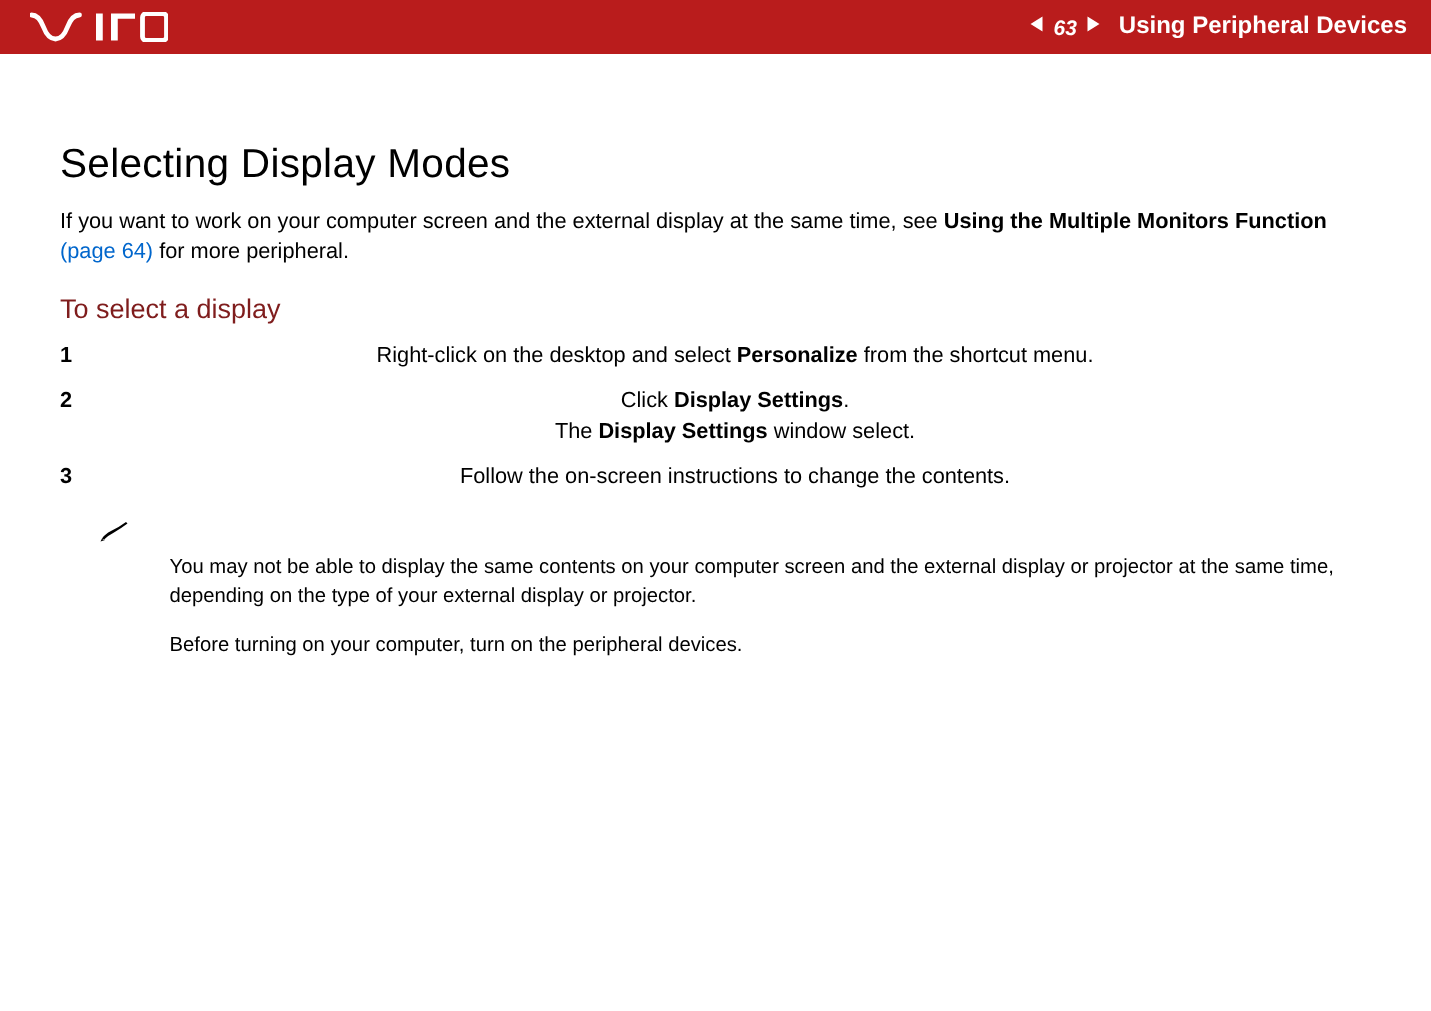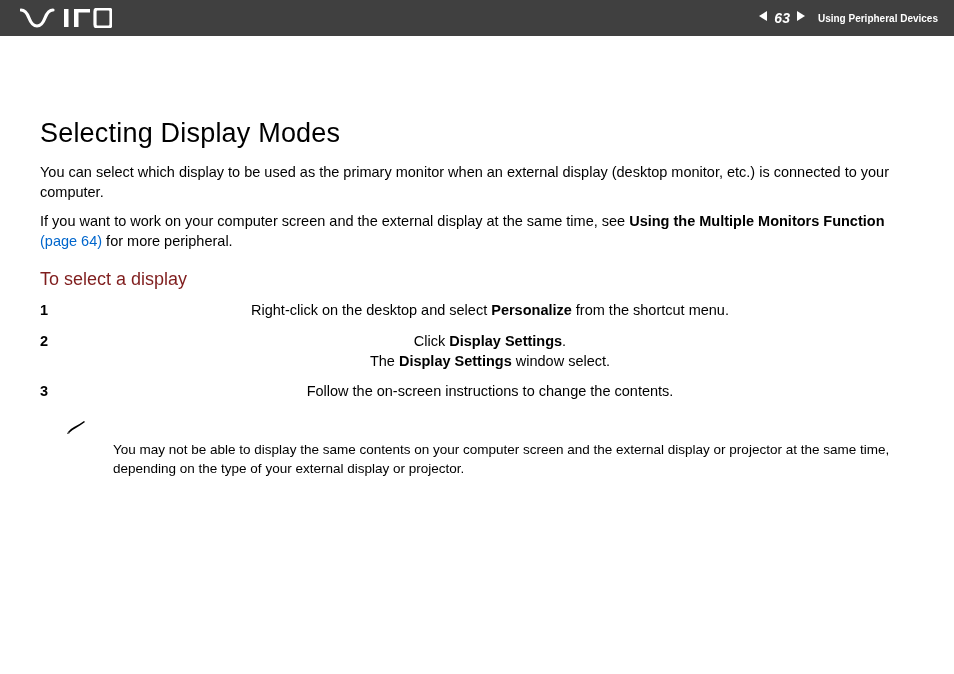--- a/index.html
+++ b/index.html
@@ -5,21 +5,21 @@
   * { margin: 0; padding: 0; box-sizing: border-box; }
   body {
     width: 954px;
     height: 674px;
     font-family: Arial, Helvetica, sans-serif;
     background: #fff;
     position: relative;
     overflow: hidden;
   }
   .header-bar {
-    background: #404040;
+    background: #b91c1c;
     color: #fff;
     height: 36px;
     display: flex;
     align-items: center;
     justify-content: space-between;
     padding: 0 16px 0 20px;
   }
   .logo {
     display: flex;
     align-items: center;
@@ -39,25 +39,25 @@
   }
   .page-number {
     font-style: italic;
     font-weight: bold;
     font-size: 14px;
     color: #fff;
     padding: 0 2px;
   }
   .section-label {
     font-weight: bold;
-    font-size: 10px;
+    font-size: 16px;
     color: #fff;
   }
   .content {
-    padding: 82px 40px 0 40px;
+    padding: 58px 40px 0 40px;
   }
   h1 {
     font-size: 27px;
     font-weight: normal;
     color: #000;
     margin-bottom: 14px;
     letter-spacing: 0.2px;
   }
   .para {
     font-size: 14.5px;
@@ -133,21 +133,20 @@
           </svg>
       </span>
     </div>
     <span class="section-label">Using Peripheral Devices</span>
   </div>
 </div>
 
 <div class="content">
   <h1>Selecting Display Modes</h1>
 
-  <p class="para">You can select which display to be used as the primary monitor when an external display (desktop monitor, etc.) is connected to your computer.</p>
 
   <p class="para">
     <span>If you want to work on your computer screen and the external display at the same time, see </span><span class="bold">Using the Multiple Monitors Function</span><span class="link"> (page 64)</span><span> for more peripheral.</span>
   </p>
 
   <h2>To select a display</h2>
 
   <ol class="step-list">
     <li class="step-item">
       <span class="step-num">1</span>
@@ -168,14 +167,15 @@
     </li>
   </ol>
 
   <div class="note-block">
     <div class="note-icon">
       <svg width="22" height="16" viewBox="0 0 22 16">
         <path d="M 2 13 Q 4 10 8 8 Q 14 5 18 2 L 19 3 Q 15 6 10 9 Q 6 11 3 14 Z M 2 13 L 1 15 L 4 14" fill="#000"></path>
       </svg>
     </div>
     <p class="note-text">You may not be able to display the same contents on your computer screen and the external display or projector at the same time, depending on the type of your external display or projector.</p>
+    <p class="note-text">Before turning on your computer, turn on the peripheral devices.</p>
   </div>
 </div>
 
 </body></html>

